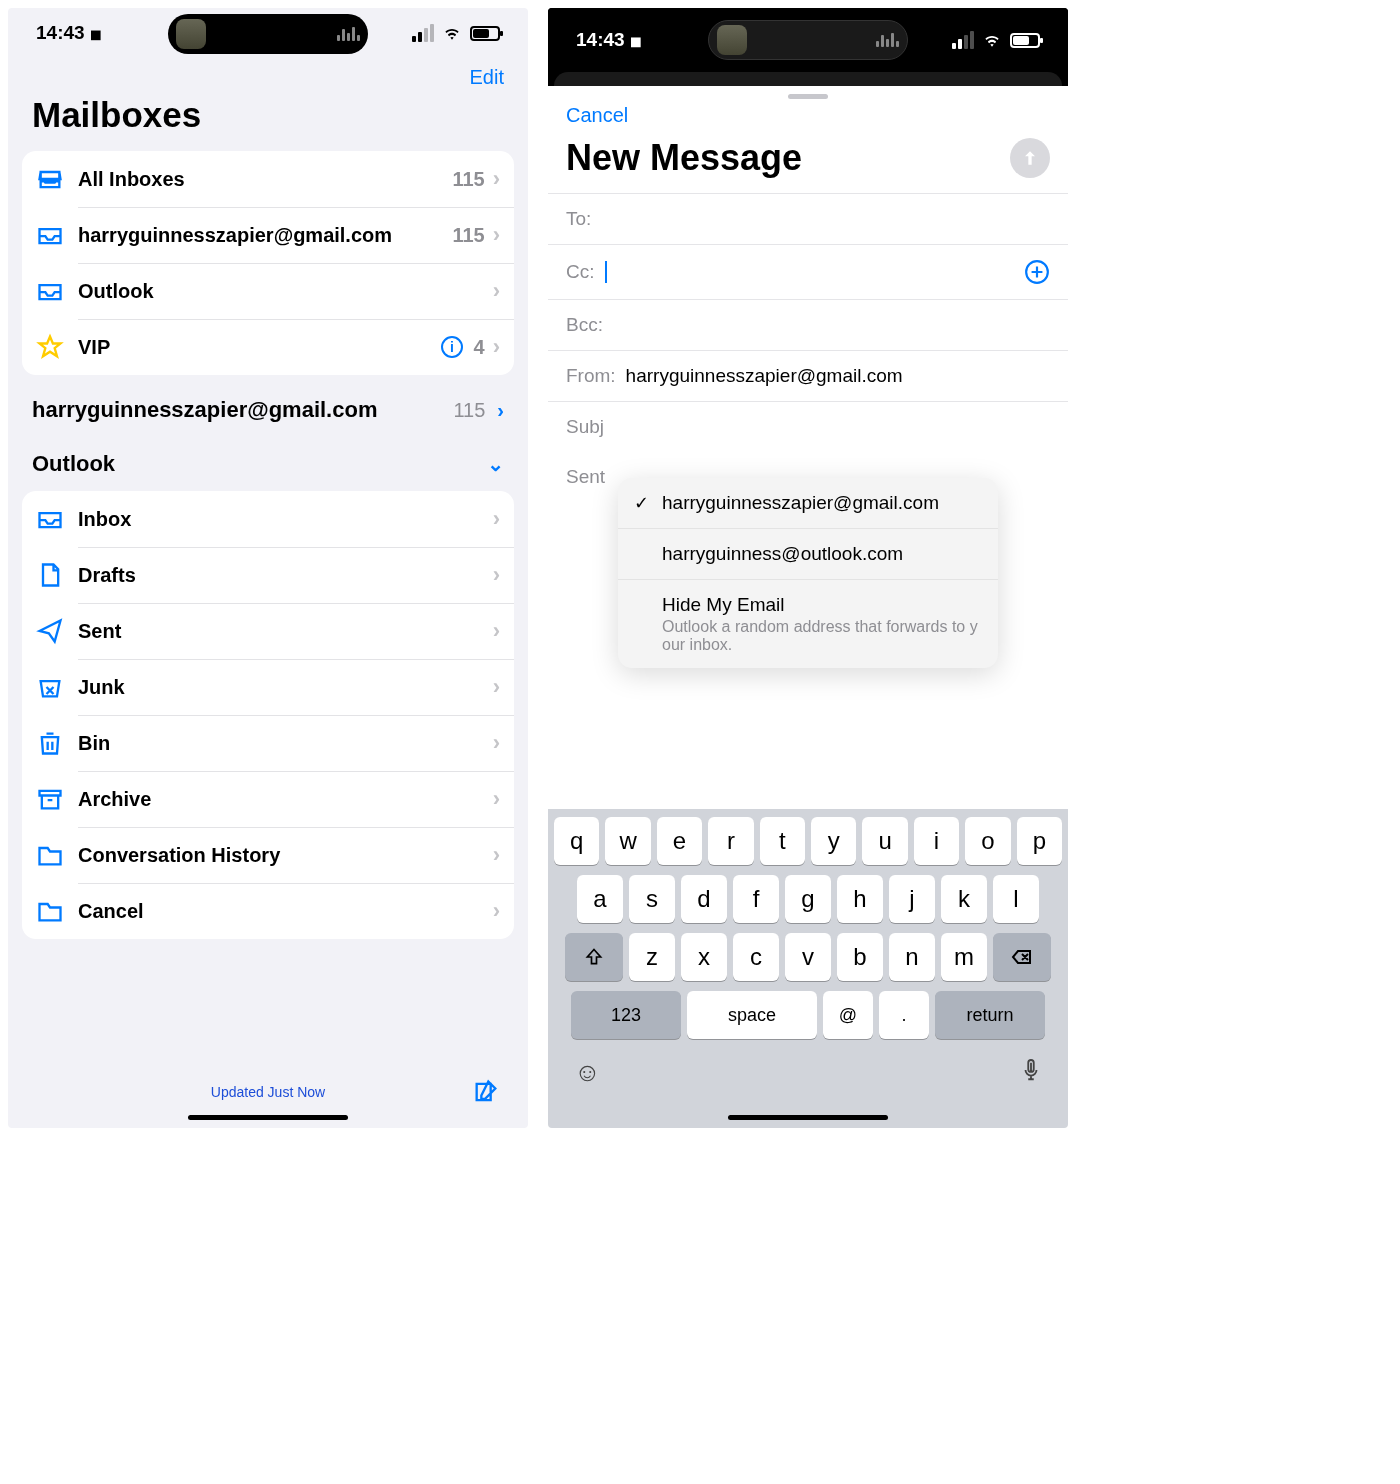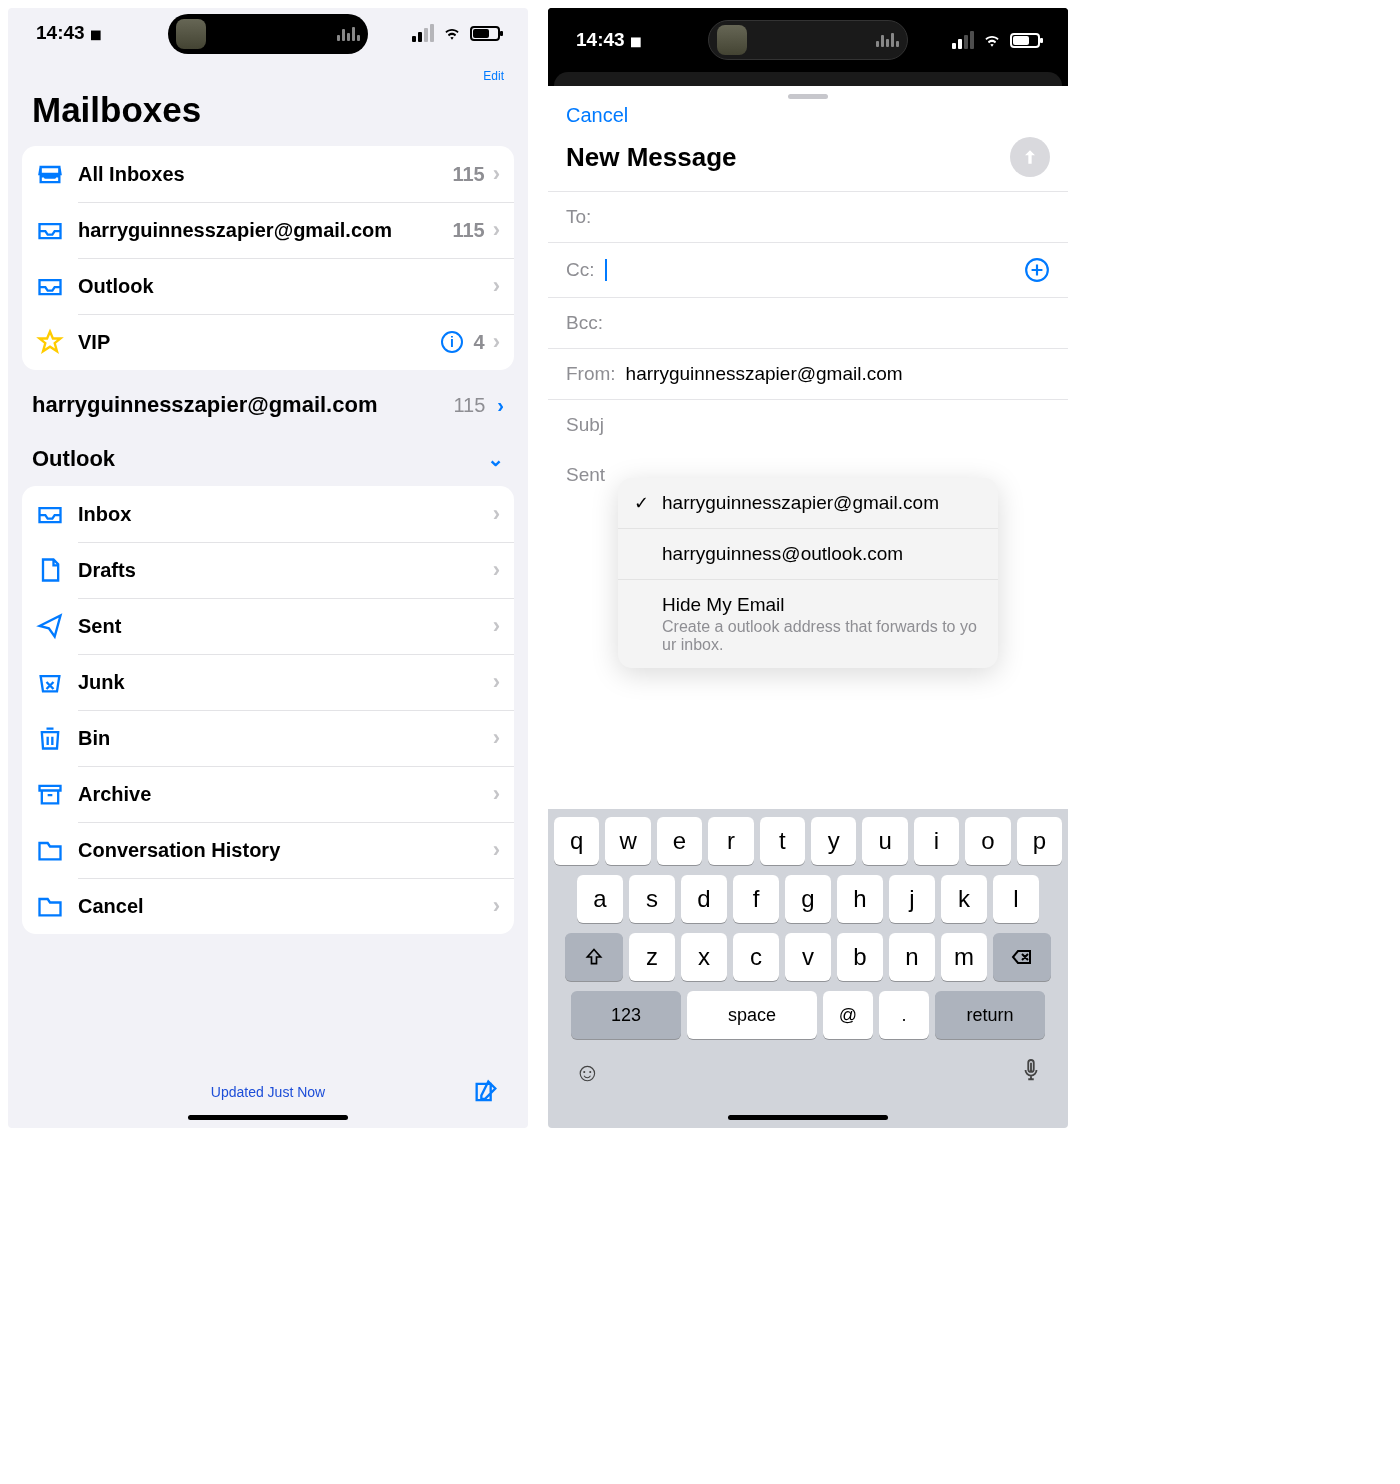--- a/index.html
+++ b/index.html
@@ -13,21 +13,21 @@
   .pill .bars { margin-left:auto; display:flex; gap:2px; align-items:flex-end;}
   .pill .bars span{width:3px;background:#888;border-radius:1px;}
   .status-right{display:flex;align-items:center;gap:8px;}
   .sig{display:flex;gap:2px;align-items:flex-end;}
   .sig span{width:4px;background:currentColor;border-radius:1px;}
   .wifi{width:20px;height:20px;}
   .batt{width:30px;height:15px;border:2px solid currentColor;border-radius:4px;position:relative;}
   .batt::after{content:"";position:absolute;right:-5px;top:3px;width:3px;height:5px;background:currentColor;border-radius:1px;}
   .batt .fill{position:absolute;left:1px;top:1px;bottom:1px;width:60%;background:currentColor;border-radius:2px;}
   .edit-row{padding:8px 24px 0 0; text-align:right;}
-  .edit-row a{color:#007aff;font-size:12px;margin-top:44px;}
+  .edit-row a{color:#007aff;font-size:20px;margin-top:44px;}
   .title{font-size:35px;font-weight:700;padding:6px 24px 12px;}
   .card{background:#fff;margin:4px 14px;border-radius:14px;overflow:hidden;}
   .row{display:flex;align-items:center;padding:14px 14px;font-size:20px;position:relative;font-weight:bold;}
   .row + .row::before{content:"";position:absolute;left:56px;right:0;top:0;height:1px;background:#e3e3e6;}
   .row .icon{width:28px;height:28px;margin-right:14px;color:#007aff;flex-shrink:0;}
   .row .icon.star{color:#ffcc00;}
   .row .label{flex:1;color:#000;}
   .row .count{color:#8e8e93;font-size:20px;margin-right:8px;}
   .row .info{color:#007aff;margin-right:10px;}
   .row .chev{color:#c5c5c8;font-size:22px;}
@@ -39,21 +39,21 @@
   .bottom-bar .status{font-size:14px;color:#1d4ed8;}
   .bottom-bar .compose{position:absolute;right:28px;color:#007aff;}
   .home-ind{position:absolute;bottom:8px;left:50%;transform:translateX(-50%);width:160px;height:5px;background:#000;border-radius:3px;}
   
   .sheet{background:#fff;border-radius:14px 14px 0 0;margin-top:0;flex:1;display:flex;flex-direction:column;position:relative;}
   .sheet-stack{background:#000;padding-top:0;}
   .sheet-back{height:14px;background:#1a1a1a;border-radius:14px 14px 0 0;margin:0 6px;}
   .grabber{width:40px;height:5px;background:#c7c7cc;border-radius:3px;position:absolute;top:8px;left:50%;transform:translateX(-50%);}
   .cancel{color:#007aff;font-size:20px;padding:18px 18px 6px;}
   .msg-head{display:flex;align-items:center;justify-content:space-between;padding:4px 18px 14px;}
-  .msg-title{font-size:26px;font-weight:700;}
+  .msg-title{font-size:36px;font-weight:700;}
   .send-btn{width:40px;height:40px;border-radius:20px;background:#d9d9dd;color:#fff;display:flex;align-items:center;justify-content:center;}
   .field{display:flex;align-items:center;padding:14px 18px;font-size:19px;border-top:1px solid #e5e5e8;color:#8e8e93;}
   .field .flab{margin-right:10px;}
   .field .fval{color:#000;}
   .field.cc .cursor{width:2px;height:22px;background:#007aff;}
   .field .add-btn{margin-left:auto;color:#007aff;}
   .body-area{padding:14px 18px;font-size:19px;color:#8e8e93;}
   .popover{position:absolute;left:70px;right:70px;top:392px;background:#f4f4f4;border-radius:14px;box-shadow:0 6px 28px rgba(0,0,0,.15);overflow:hidden;z-index:5;}
   .pop-row{display:flex;align-items:flex-start;padding:14px 16px;font-size:19px;border-bottom:1px solid #e3e3e3;}
   .pop-row:last-child{border-bottom:none;}
@@ -322,21 +322,21 @@
         <span class="ptext">harryguinnesszapier@gmail.com</span>
       </div>
       <div class="pop-row">
         <span class="check"></span>
         <span class="ptext">harryguinness@outlook.com</span>
       </div>
       <div class="pop-row">
         <span class="check"></span>
         <span class="ptext">
           <span>Hide My Email</span>
-          <div class="psub">Create a outlook address that forwards to your inbox.</div>
+          <div class="psub">Outlook a random address that forwards to your inbox.</div>
         </span>
       </div>
     </div>
 
     <div class="kbd">
       <div class="krow">
         <div class="key">q</div>
         <div class="key">w</div>
         <div class="key">e</div>
         <div class="key">r</div>

